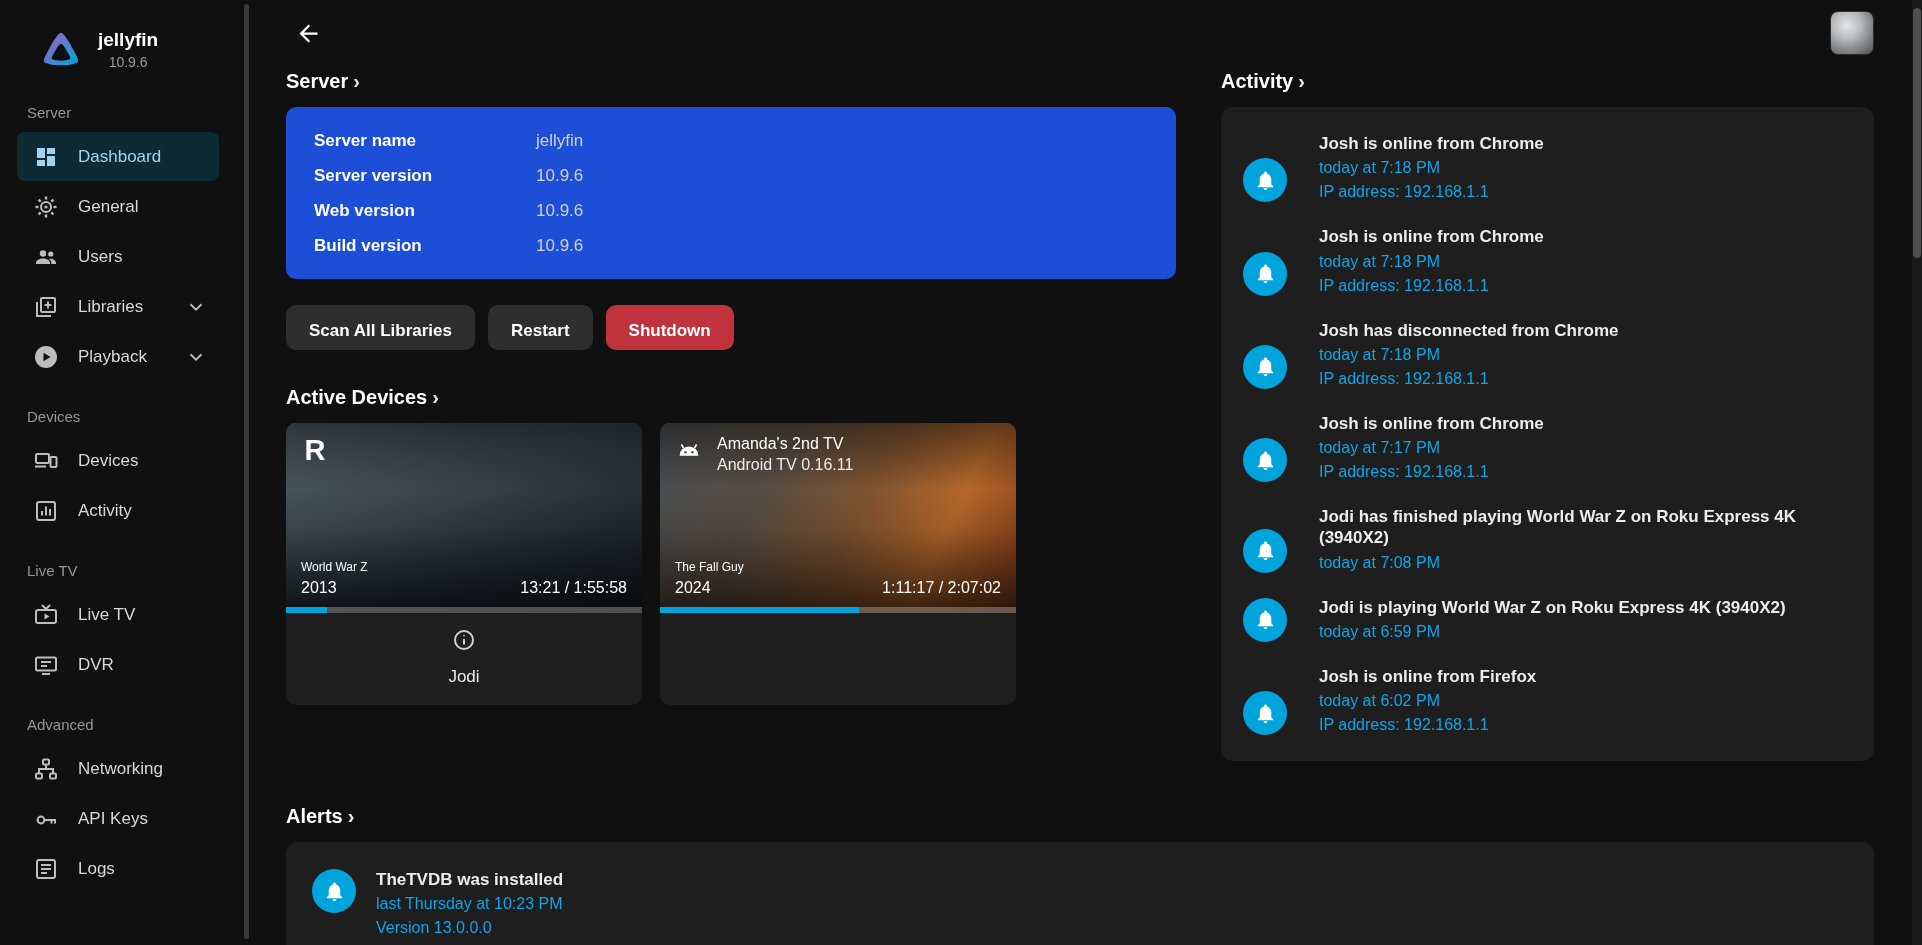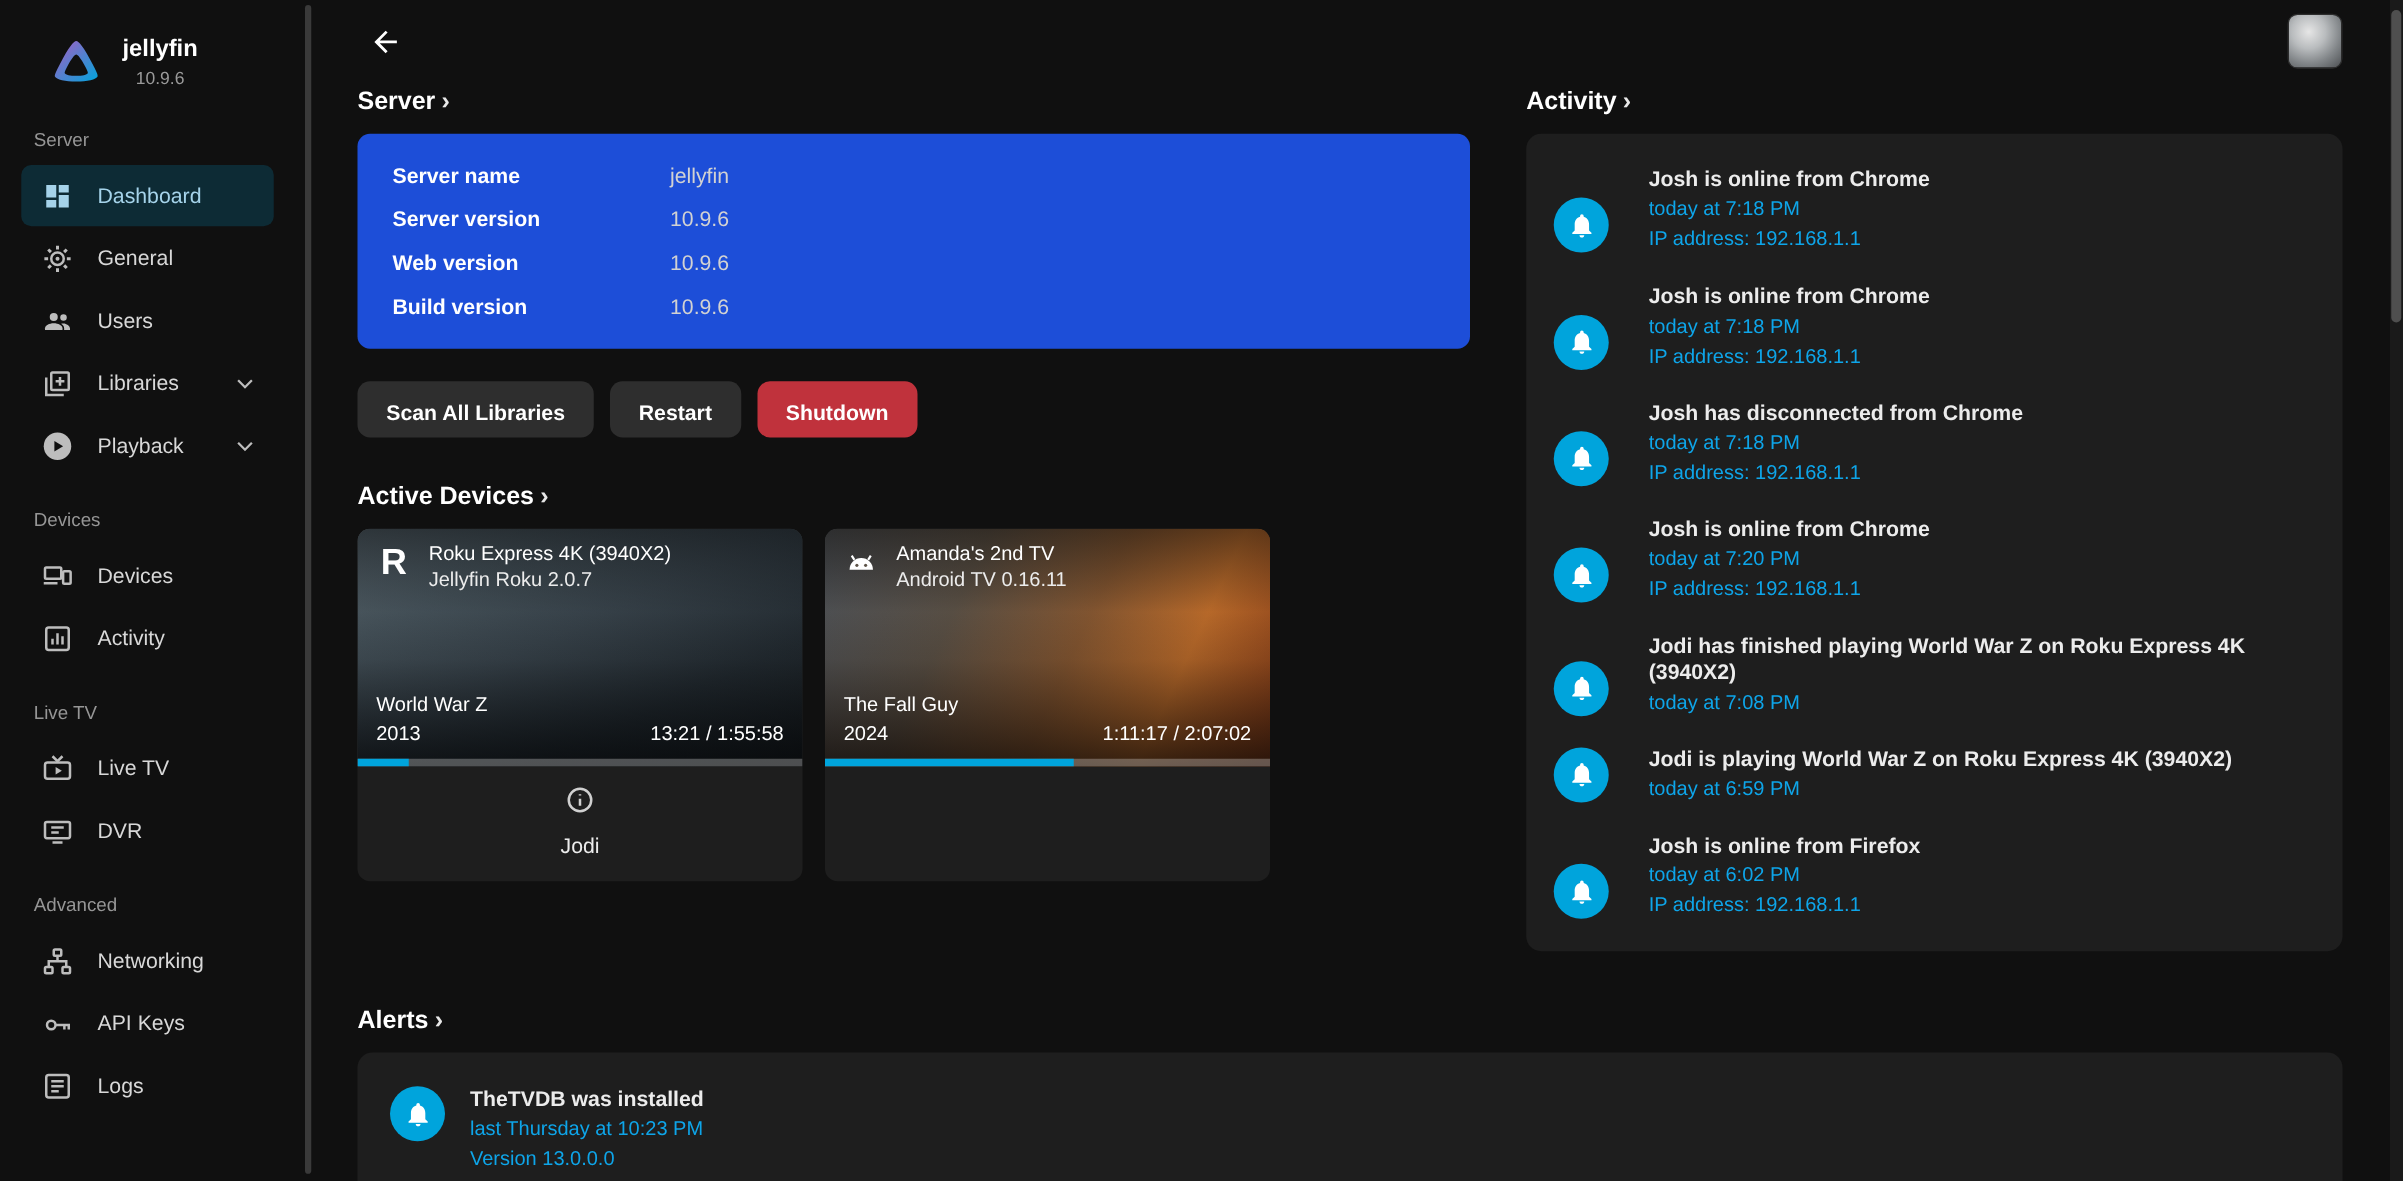--- a/index.html
+++ b/index.html
@@ -82,21 +82,21 @@
       linear-gradient(to bottom, rgba(18,14,10,0.55) 0%, rgba(18,14,10,0.08) 35%, rgba(18,14,10,0.18) 55%, rgba(14,9,6,0.78) 100%),
       linear-gradient(115deg, #4f555c 0%, #5d5348 30%, #8a5a33 55%, #c4702c 76%, #8a3c17 100%);
   }
   .media-header { position: absolute; top: 10px; left: 12px; right: 10px; display: flex; gap: 11px; align-items: flex-start; }
   .media-logo { width: 34px; flex: none; color: #fff; display: flex; justify-content: center; }
   .media-logo.roku { font-size: 29px; font-weight: bold; line-height: 34px; }
   .media-logo svg { width: 30px; height: 30px; margin-top: 4px; }
   .media-device-name { font-size: 16px; line-height: 1.32; }
   .media-client { font-size: 16px; line-height: 1.32; color: #ececec; }
   .media-bottom { position: absolute; left: 15px; right: 15px; bottom: 16px; display: flex; justify-content: space-between; align-items: flex-end; }
-  .media-title { font-size: 16px; }
+  .media-title { font-size: 12px; }
   .media-year { font-size: 16px; margin-top: 5px; }
   .media-time { font-size: 16px; }
   .progress-track { position: absolute; left: 0; right: 0; bottom: 0; height: 6px; background: rgba(255,255,255,0.28); }
   .progress-fill { height: 100%; background: #00a4dc; }
   .device-footer { padding: 15px 0 18px; }
   .footer-icons { display: flex; justify-content: center; align-items: center; gap: 26px; color: #d0d0d0; }
   .footer-icons .icon-btn { width: 24px; height: 24px; cursor: pointer; }
   .footer-icons svg { width: 24px; height: 24px; }
   .device-user { text-align: center; margin-top: 15px; font-size: 17px; color: #ececec; }
 
@@ -350,24 +350,20 @@
           <span>Active Devices</span>
           <span class="heading-chevron">›</span>
         </div>
 
         <div class="device-cards">
 
           <div class="device-card">
             <div class="device-media media-1">
               <div class="media-header">
                 <span class="media-logo roku">R</span>
-                <span>
-                  <div class="media-device-name">Roku Express 4K (3940X2)</div>
-                  <div class="media-client">Jellyfin Roku 2.0.7</div>
-                </span>
               </div>
               <div class="media-bottom">
                 <span>
                   <div class="media-title">World War Z</div>
                   <div class="media-year">2013</div>
                 </span>
                 <span class="media-time">13:21 / 1:55:58</span>
               </div>
               <div class="progress-track">
                 <div class="progress-fill" style="width: 11.5%;"></div>
@@ -468,21 +464,21 @@
         </div>
 
         <div class="activity-item">
           <div class="circle-icon">
               <svg viewBox="0 0 24 24" fill="#fff">
                 <path d="M12 22c1.1 0 2-.9 2-2h-4c0 1.1.9 2 2 2zm6-6v-5c0-3.07-1.64-5.64-4.5-6.32V4a1.5 1.5 0 00-3 0v.68C7.63 5.36 6 7.92 6 11v5l-2 2v1h16v-1l-2-2z"></path>
               </svg>
             </div>
           <div>
               <div class="a-title">Josh is online from Chrome</div>
-          <div class="a-sub">today at 7:20 PM</div>
+          <div class="a-sub">today at 7:17 PM</div>
           <div class="a-sub">IP address: 192.168.1.1</div>
             </div>
         </div>
 
         <div class="activity-item">
           <div class="circle-icon">
               <svg viewBox="0 0 24 24" fill="#fff">
                 <path d="M12 22c1.1 0 2-.9 2-2h-4c0 1.1.9 2 2 2zm6-6v-5c0-3.07-1.64-5.64-4.5-6.32V4a1.5 1.5 0 00-3 0v.68C7.63 5.36 6 7.92 6 11v5l-2 2v1h16v-1l-2-2z"></path>
               </svg>
             </div>

